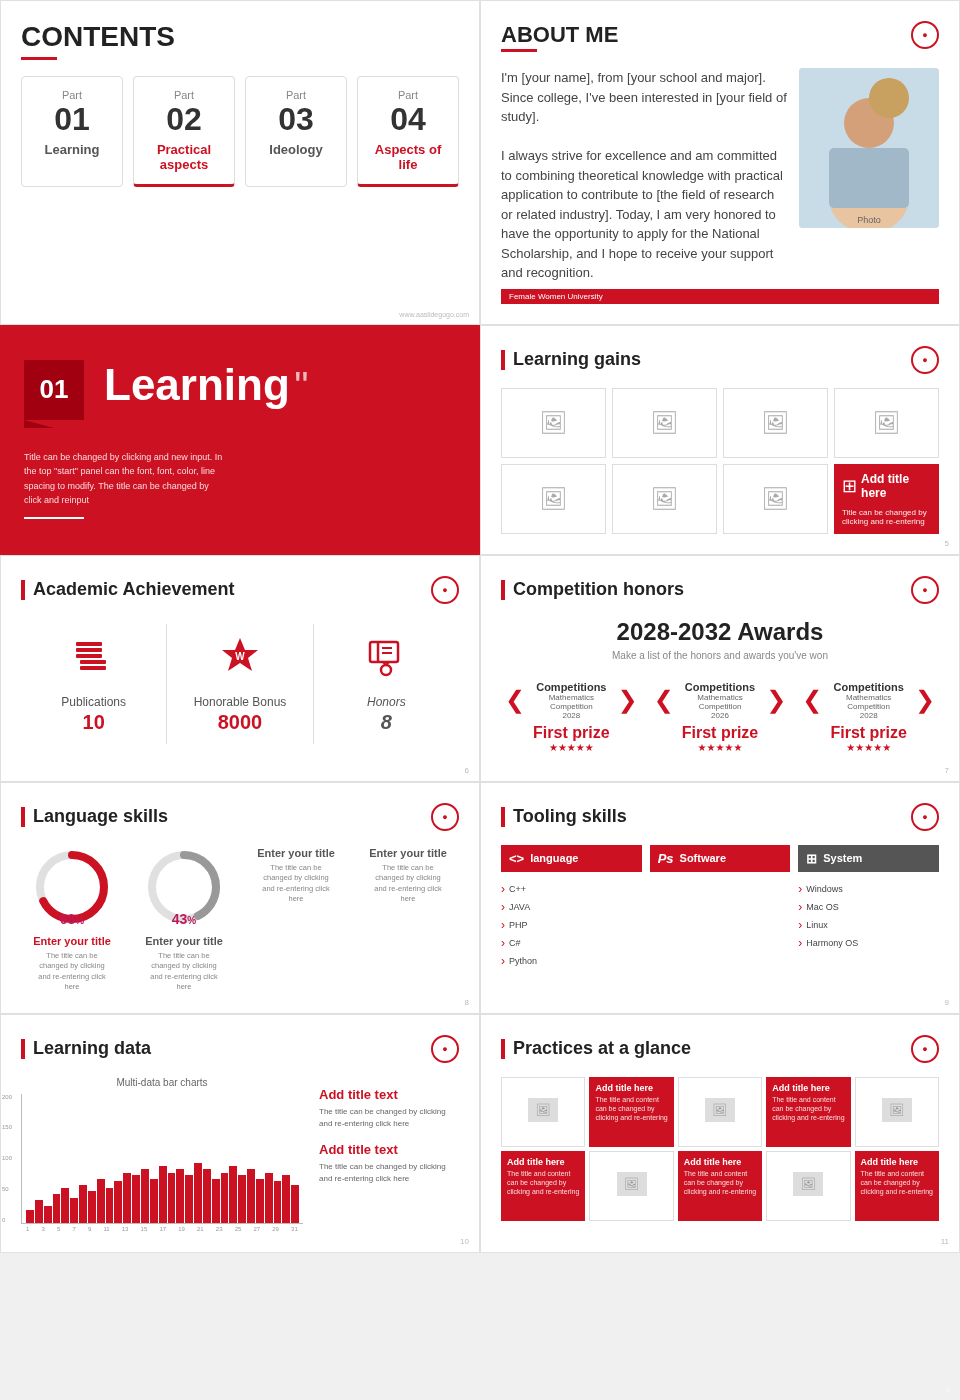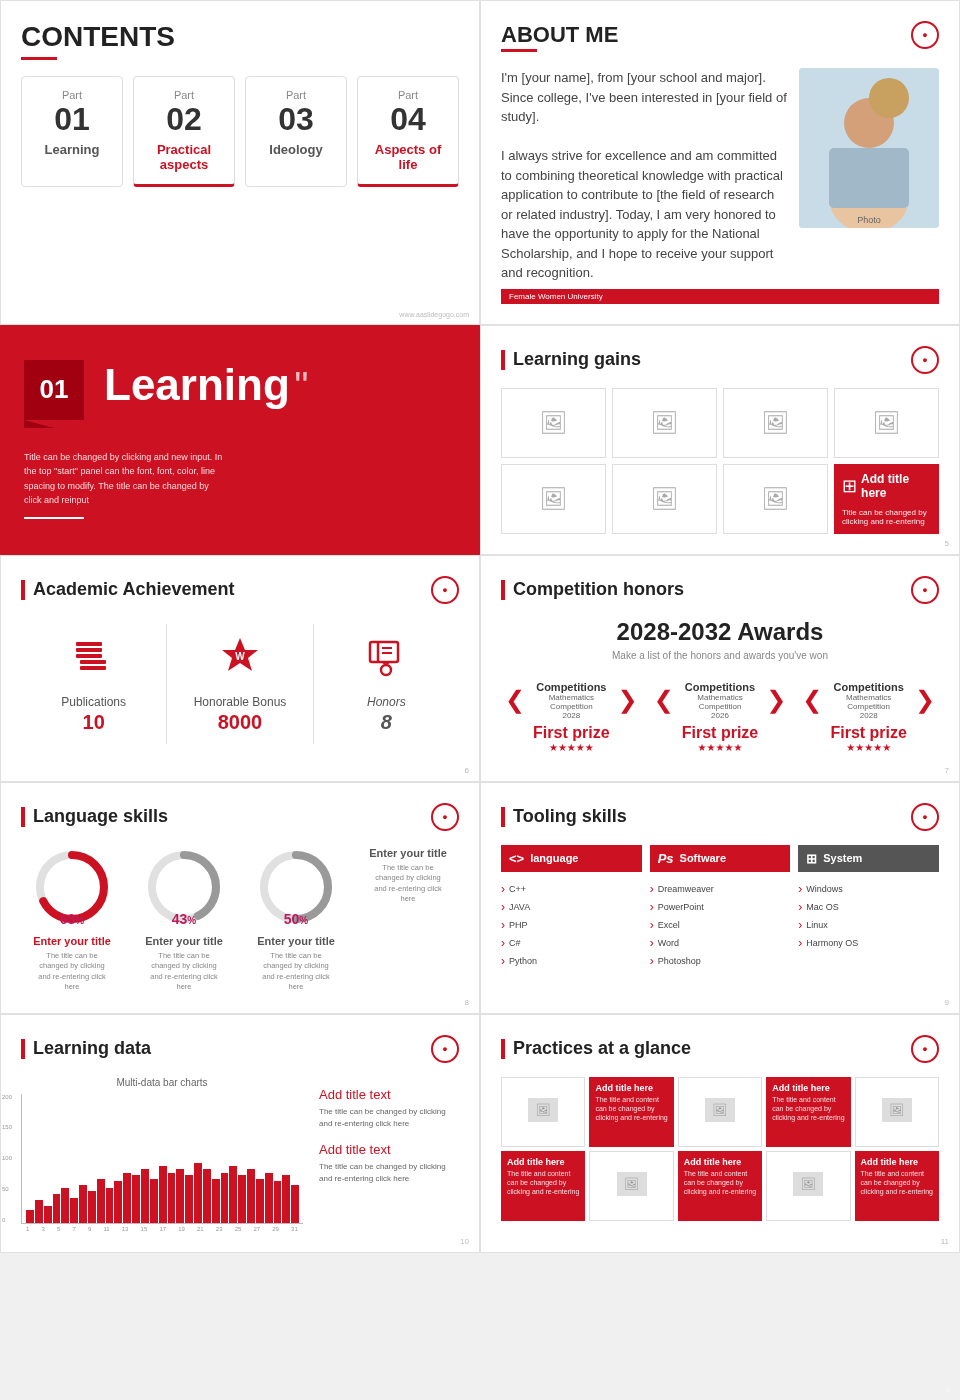--- a/index.html
+++ b/index.html
@@ -72,21 +72,21 @@
     .tool-header-gray { background: #555; color: white; padding: 6px 8px; font-size: 11px; font-weight: bold; display: flex; align-items: center; gap: 6px; margin-bottom: 4px; }
     .tool-icon { font-size: 13px; }
     .tool-items { list-style: none; padding: 4px 0; }
     .tool-items li { font-size: 9px; color: #444; padding: 2px 0; display: flex; align-items: center; gap: 4px; }
     .tool-items li::before { content: '›'; color: #cc1122; font-size: 12px; }
     .data-content { display: flex; gap: 16px; margin-top: 12px; }
     .chart-area { flex: 1; }
     .chart-title { font-size: 10px; text-align: center; color: #666; margin-bottom: 6px; }
     .bar { background: #cc1122; flex: 1; min-width: 6px; }
     .data-text { width: 140px; }
-    .data-add-title { font-size: 13px; font-weight: normal; color: #cc1122; margin-bottom: 4px; margin-top: 10px; }
+    .data-add-title { font-size: 13px; font-weight: bold; color: #cc1122; margin-bottom: 4px; margin-top: 10px; }
     .data-desc { font-size: 8px; color: #666; line-height: 1.5; margin-bottom: 12px; }
     .prac-grid { display: grid; grid-template-columns: repeat(5, 1fr); gap: 4px; margin-top: 12px; }
     .prac-cell { border: 1px solid #ddd; padding: 6px; display: flex; flex-direction: column; align-items: center; justify-content: center; min-height: 70px; }
     .prac-cell-red { background: #cc1122; padding: 6px; display: flex; flex-direction: column; min-height: 70px; }
     .prac-img-placeholder { width: 30px; height: 24px; background: #ddd; display: flex; align-items: center; justify-content: center; font-size: 12px; color: #999; margin-bottom: 4px; }
     .prac-title-white { font-size: 9px; font-weight: bold; color: white; }
     .prac-desc-white { font-size: 7px; color: rgba(255,255,255,0.85); line-height: 1.3; margin-top: 2px; }
     .badge-logo-outline { width: 28px; height: 28px; border-radius: 50%; border: 2px solid #cc1122; display: flex; align-items: center; justify-content: center; color: #cc1122; font-size: 9px; }
 
     .page-num { position: absolute; bottom: 6px; right: 10px; font-size: 8px; color: #bbb; }
@@ -316,27 +316,20 @@
           <svg width="80" height="80" viewBox="0 0 80 80">
             <circle class="circle-bg" cx="40" cy="40" r="32"></circle>
             <circle class="circle-prog" cx="40" cy="40" r="32" stroke="#999" stroke-dasharray="86 201" stroke-dashoffset="0" transform="rotate(-90 40 40)"></circle>
           </svg>
           <div class="circle-text">43<span class="circle-pct">%</span></div>
         </div>
         <div class="lang-title-dark">Enter your title</div>
         <div class="lang-desc">The title can be changed by clicking and re-entering click here</div>
       </div>
       <div class="lang-circle-wrap">
-        <div class="circle-container">
-          <svg width="80" height="80" viewBox="0 0 80 80">
-            <circle class="circle-bg" cx="40" cy="40" r="32"></circle>
-            <circle class="circle-prog" cx="40" cy="40" r="32" stroke="#999" stroke-dasharray="100 201" stroke-dashoffset="0" transform="rotate(-90 40 40)"></circle>
-          </svg>
-          <div class="circle-text">50<span class="circle-pct">%</span></div>
-        </div>
         <div class="lang-title-dark">Enter your title</div>
         <div class="lang-desc">The title can be changed by clicking and re-entering click here</div>
       </div>
       <div class="lang-circle-wrap">
         <div class="lang-title-dark">Enter your title</div>
         <div class="lang-desc">The title can be changed by clicking and re-entering click here</div>
       </div>
     </div>
     <div class="page-num">8</div>
   </div>
@@ -359,27 +352,20 @@
           <li>PHP</li>
           <li>C#</li>
           <li>Python</li>
         </ul>
       </div>
       <div class="tool-col">
         <div class="tool-header">
           <span class="tool-icon" style="font-style:italic;font-weight:bold;">Ps</span>
           <span>Software</span>
         </div>
-        <ul class="tool-items">
-          <li>Dreamweaver</li>
-          <li>PowerPoint</li>
-          <li>Excel</li>
-          <li>Word</li>
-          <li>Photoshop</li>
-        </ul>
       </div>
       <div class="tool-col">
         <div class="tool-header-gray">
           <span class="tool-icon">⊞</span>
           <span>System</span>
         </div>
         <ul class="tool-items">
           <li>Windows</li>
           <li>Mac OS</li>
           <li>Linux</li>

